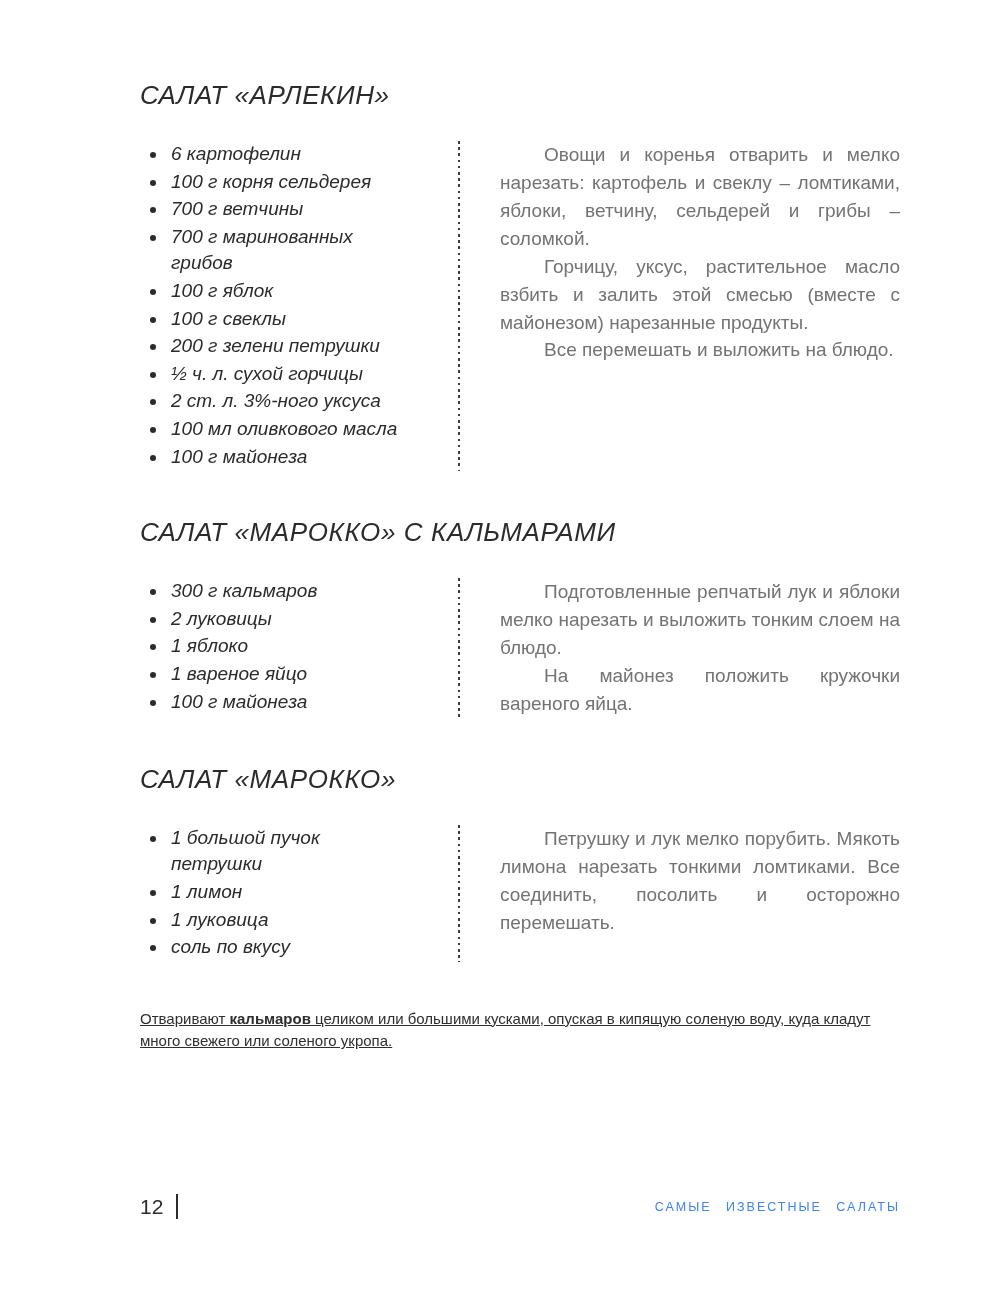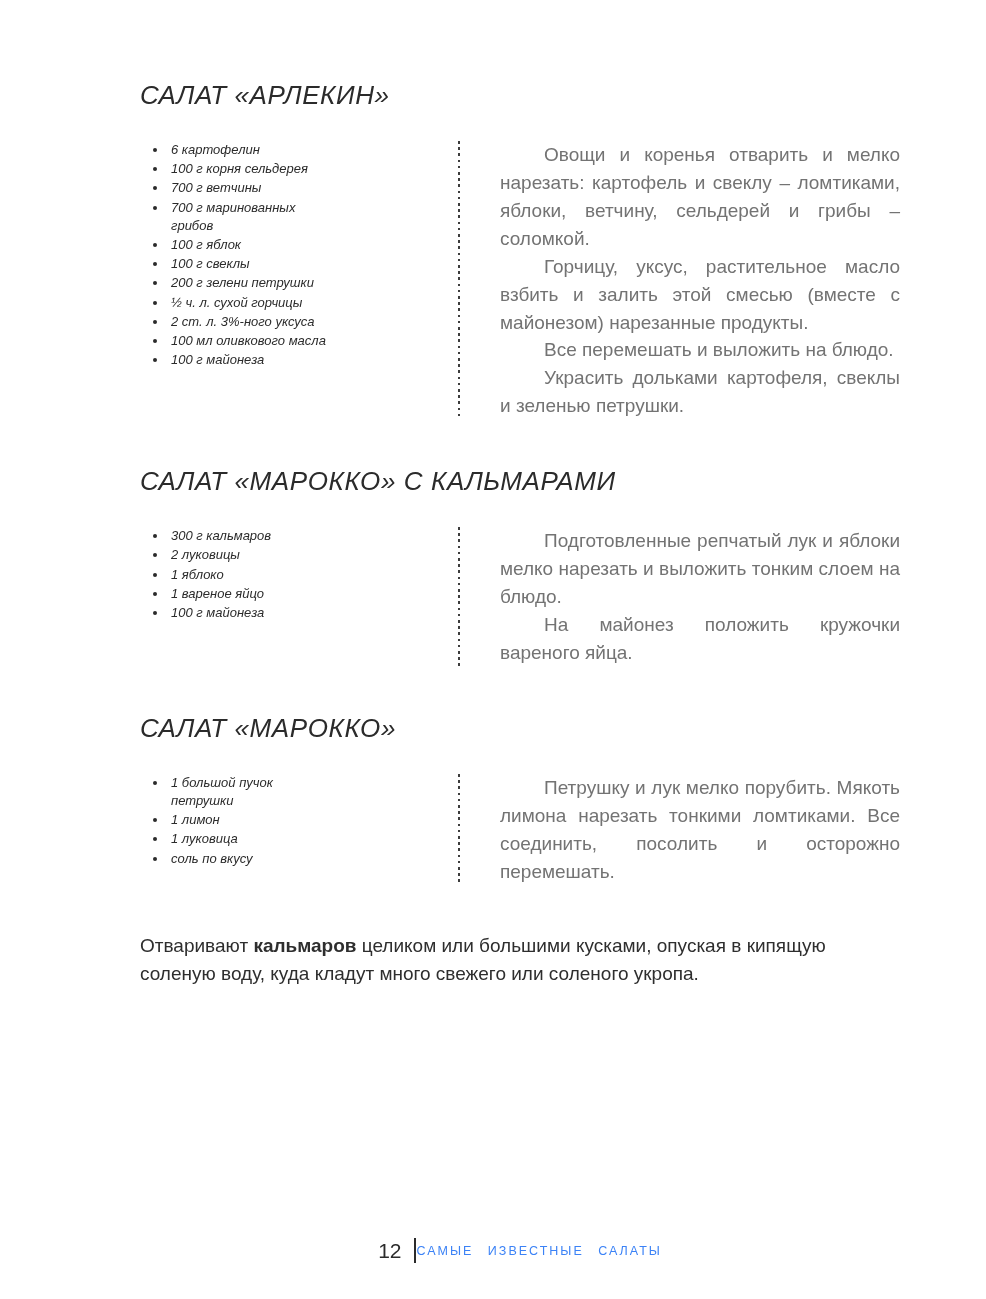--- a/index.html
+++ b/index.html
@@ -8,42 +8,41 @@
     width: 986px;
     height: 1299px;
     font-family: "Liberation Sans", sans-serif;
     color: #2e2e2e;
     -webkit-font-smoothing: antialiased;
   }
   .page {
     width: 986px;
     height: 1299px;
     background: #ffffff;
-    padding: 80px 86px 36px 140px;
+    padding: 80px 86px 80px 140px;
     display: flex;
     flex-direction: column;
-    align-items: center;
   }
   .recipe { margin-bottom: 46px; }
   .recipe-title {
     font-style: italic;
     font-weight: normal;
     font-size: 26px;
     letter-spacing: 0.6px;
     color: #2b2b2b;
     margin-bottom: 30px;
   }
   .recipe-body { display: flex; align-items: stretch; }
   .ingredients {
     flex: 0 0 318px;
     width: 318px;
     list-style: disc outside;
     padding-left: 28px;
     font-style: italic;
-    font-size: 13px;
+    font-size: 19px;
     line-height: 1.4;
     color: #2b2b2b;
   }
   .ingredients li {
     margin-bottom: 1px;
     padding-left: 3px;
     white-space: pre-line;
   }
   .divider {
     flex: 0 0 2px;
@@ -55,24 +54,25 @@
   }
   .instructions {
     flex: 1;
     font-size: 19px;
     line-height: 1.47;
     text-align: justify;
     color: #737373;
   }
   .instructions p { text-indent: 44px; }
   .note {
-    font-size: 19px;
+    font-size: 15px;
     line-height: 1.5;
     color: #2e2e2e;
     margin-top: 0;
+    text-decoration: underline;
   }
   .note b { font-weight: bold; }
   .page-footer {
     margin-top: auto;
     display: flex;
     justify-content: space-between;
     align-items: center;
   }
   .page-number {
     display: flex;
@@ -114,21 +114,20 @@
         <li>½ ч. л. сухой горчицы</li>
         <li>2 ст. л. 3%-ного уксуса</li>
         <li>100 мл оливкового масла</li>
         <li>100 г майонеза</li>
       </ul>
       <div class="divider"></div>
       <div class="instructions">
         <p>Овощи и коренья отварить и мелко нарезать: картофель и свеклу – ломтиками, яблоки, ветчину, сельдерей и грибы – соломкой.</p>
         <p>Горчицу, уксус, растительное масло взбить и залить этой смесью (вместе с майонезом) нарезанные продукты.</p>
         <p>Все перемешать и выложить на блюдо.</p>
-        <p>Украсить дольками картофеля, свеклы и зеленью петрушки.</p>
       </div>
     </div>
   </section>
 
   <section class="recipe">
     <h1 class="recipe-title">САЛАТ «МАРОККО» С КАЛЬМАРАМИ</h1>
     <div class="recipe-body">
       <ul class="ingredients">
         <li>300 г кальмаров</li>
         <li>2 луковицы</li>

